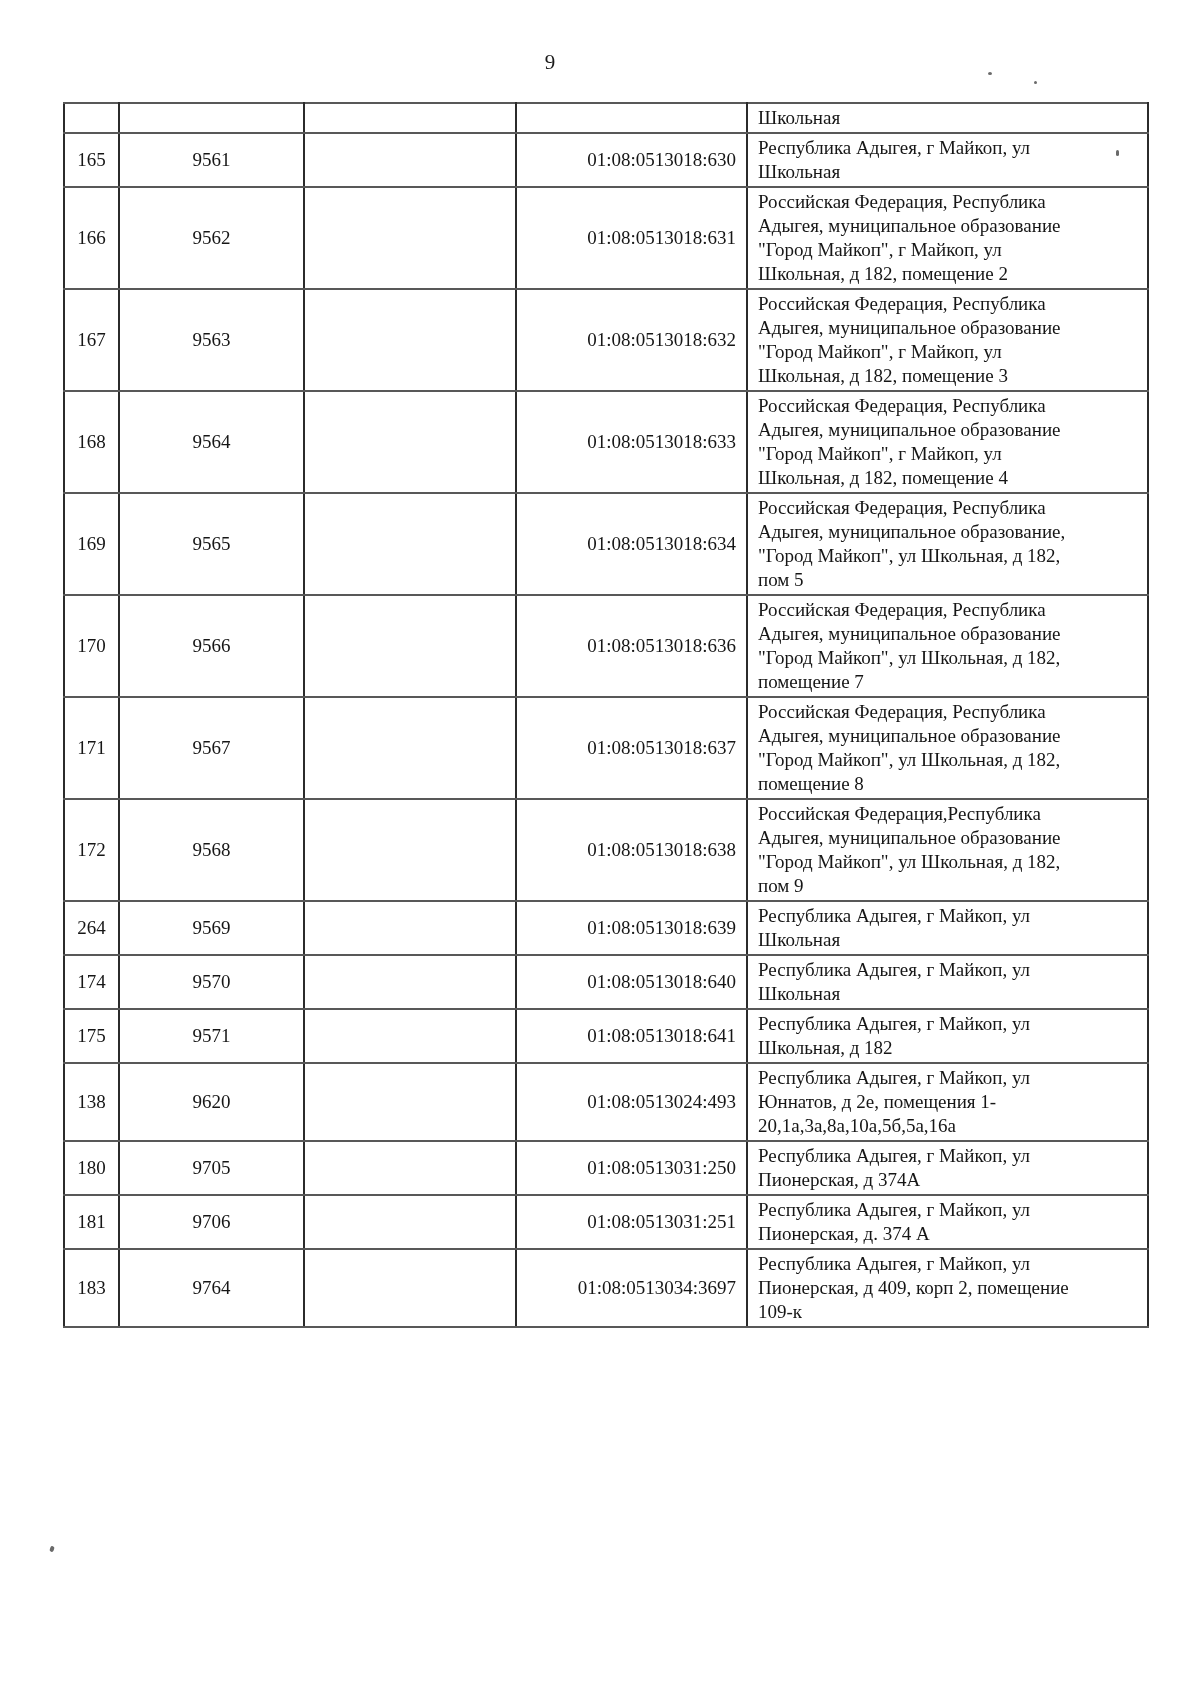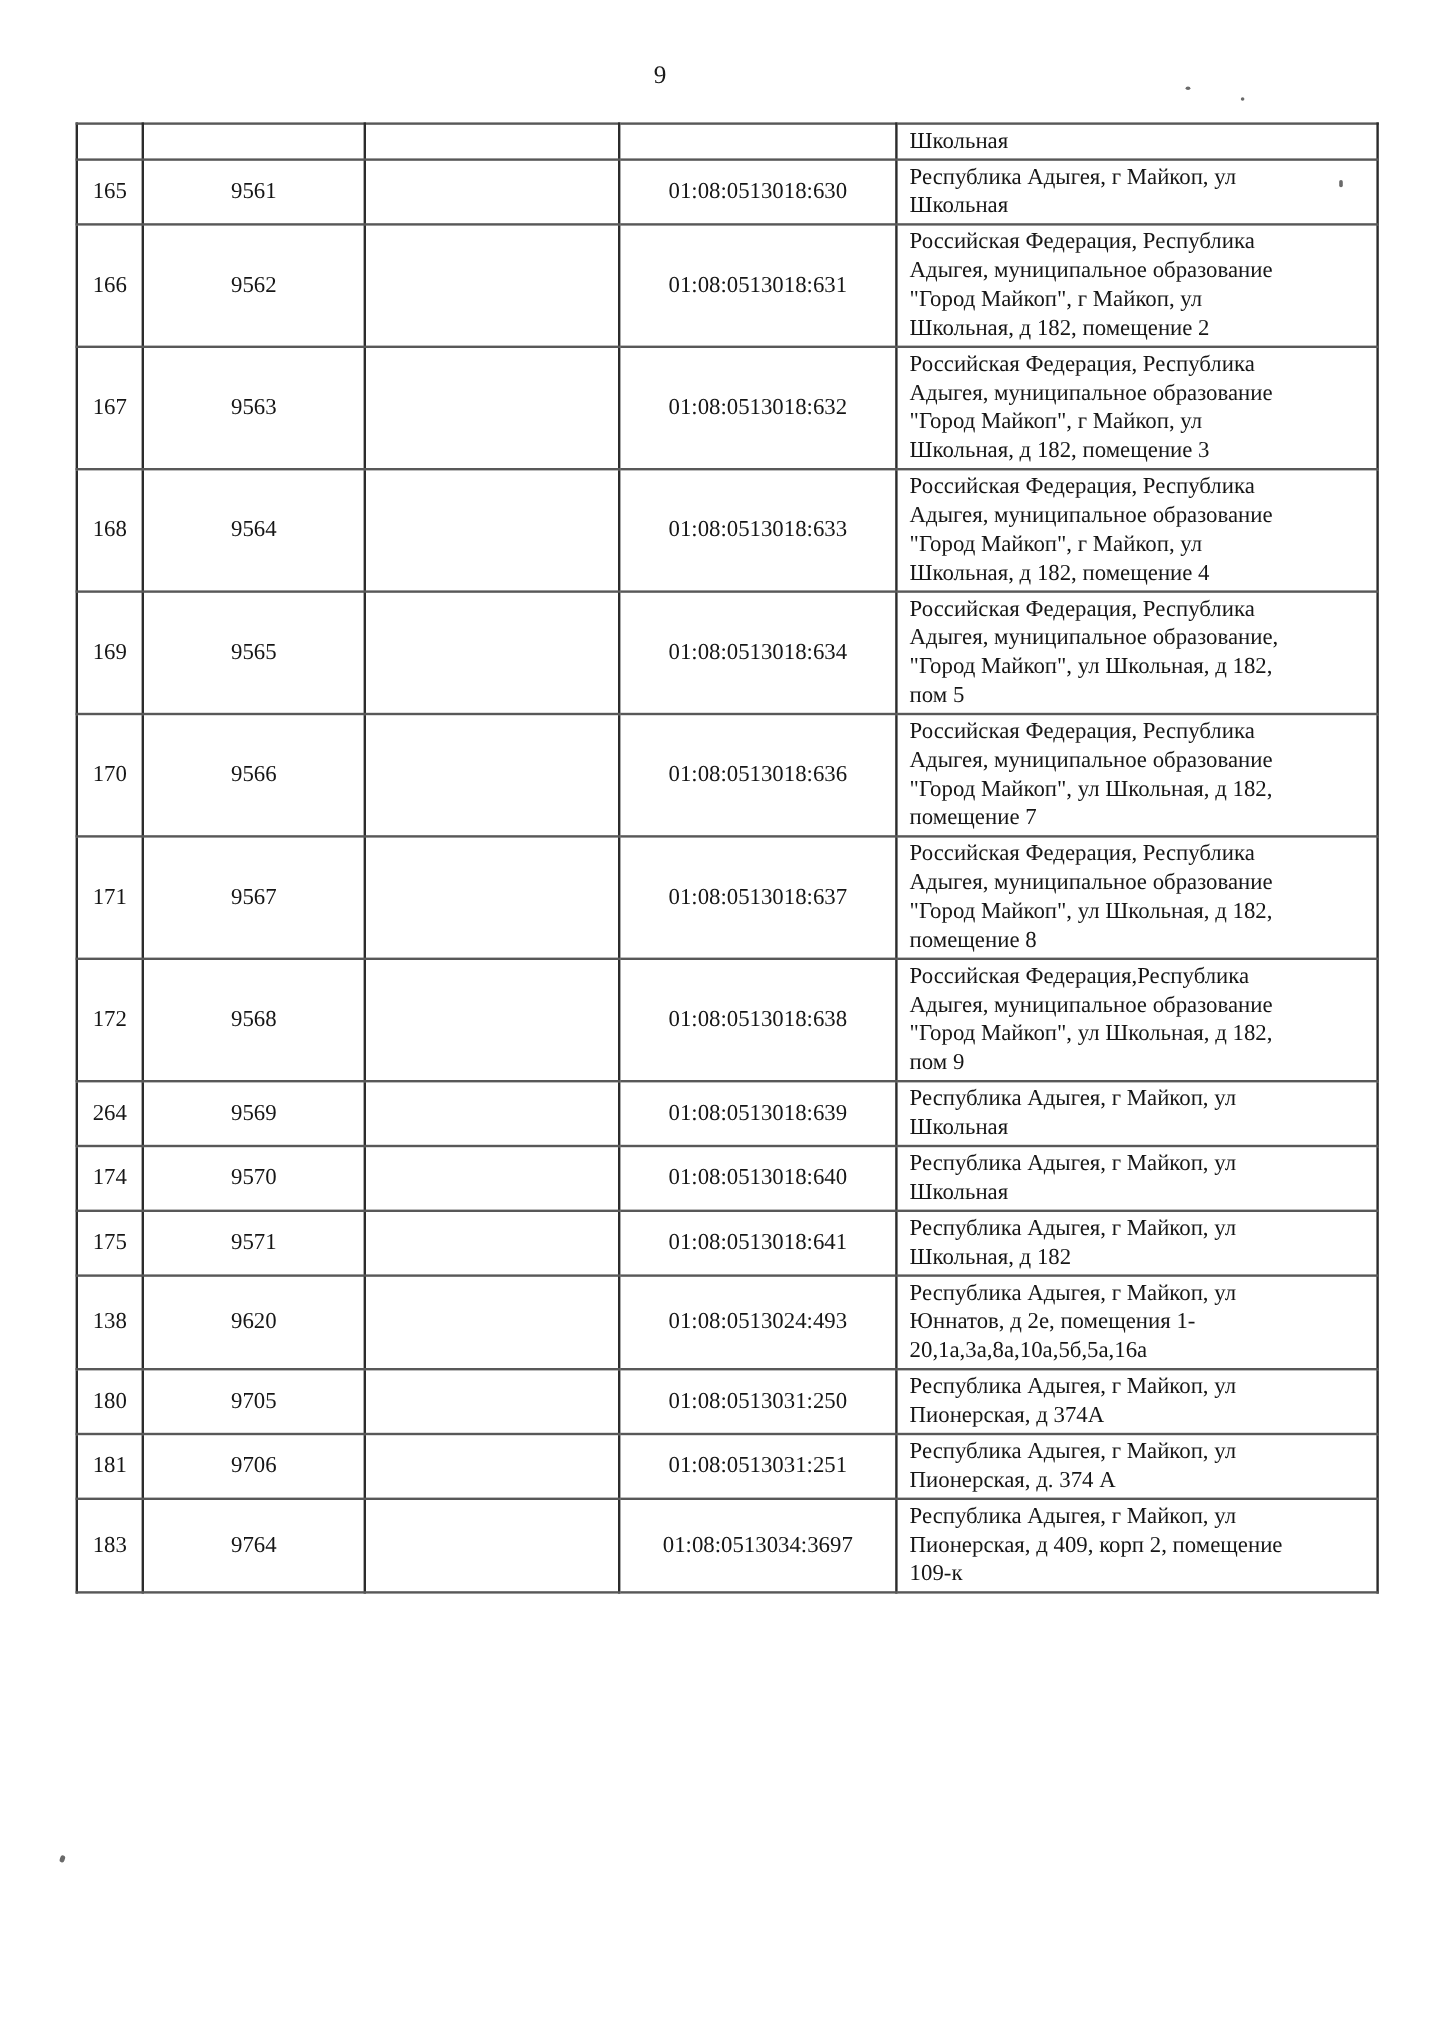--- a/index.html
+++ b/index.html
@@ -38,21 +38,21 @@
     border-top: 2px solid #585858;
     border-bottom: 2px solid #585858;
     padding: 2px 10px;
     vertical-align: middle;
     overflow: hidden;
   }
   table.doc-table { border-top: 2px solid #eab308; border-bottom: 2px solid #4a4a4a; padding-left: 36px; }
   td.c-num  { text-align: center; padding: 2px 4px; }
   td.c-id   { text-align: center; border-radius: 12px; }
   td.c-note { }
-  td.c-cad  { text-align: center; white-space: nowrap; }
+  td.c-cad  { text-align: right; white-space: nowrap; }
   td.c-addr { text-align: left; white-space: pre-line; }
   .speck {
     position: absolute;
     background: #6a6a6a;
     border-radius: 50%;
   }
   .speck.s1 { left: 988px;  top: 72px;   width: 4px; height: 3px; }
   .speck.s2 { left: 1034px; top: 81px;   width: 3px; height: 3px; }
   .speck.s3 { left: 1116px; top: 150px;  width: 3px; height: 6px; border-radius: 2px; }
   .speck.s4 { left: 50px;   top: 1546px; width: 4px; height: 6px; border-radius: 2px; transform: rotate(18deg); }

